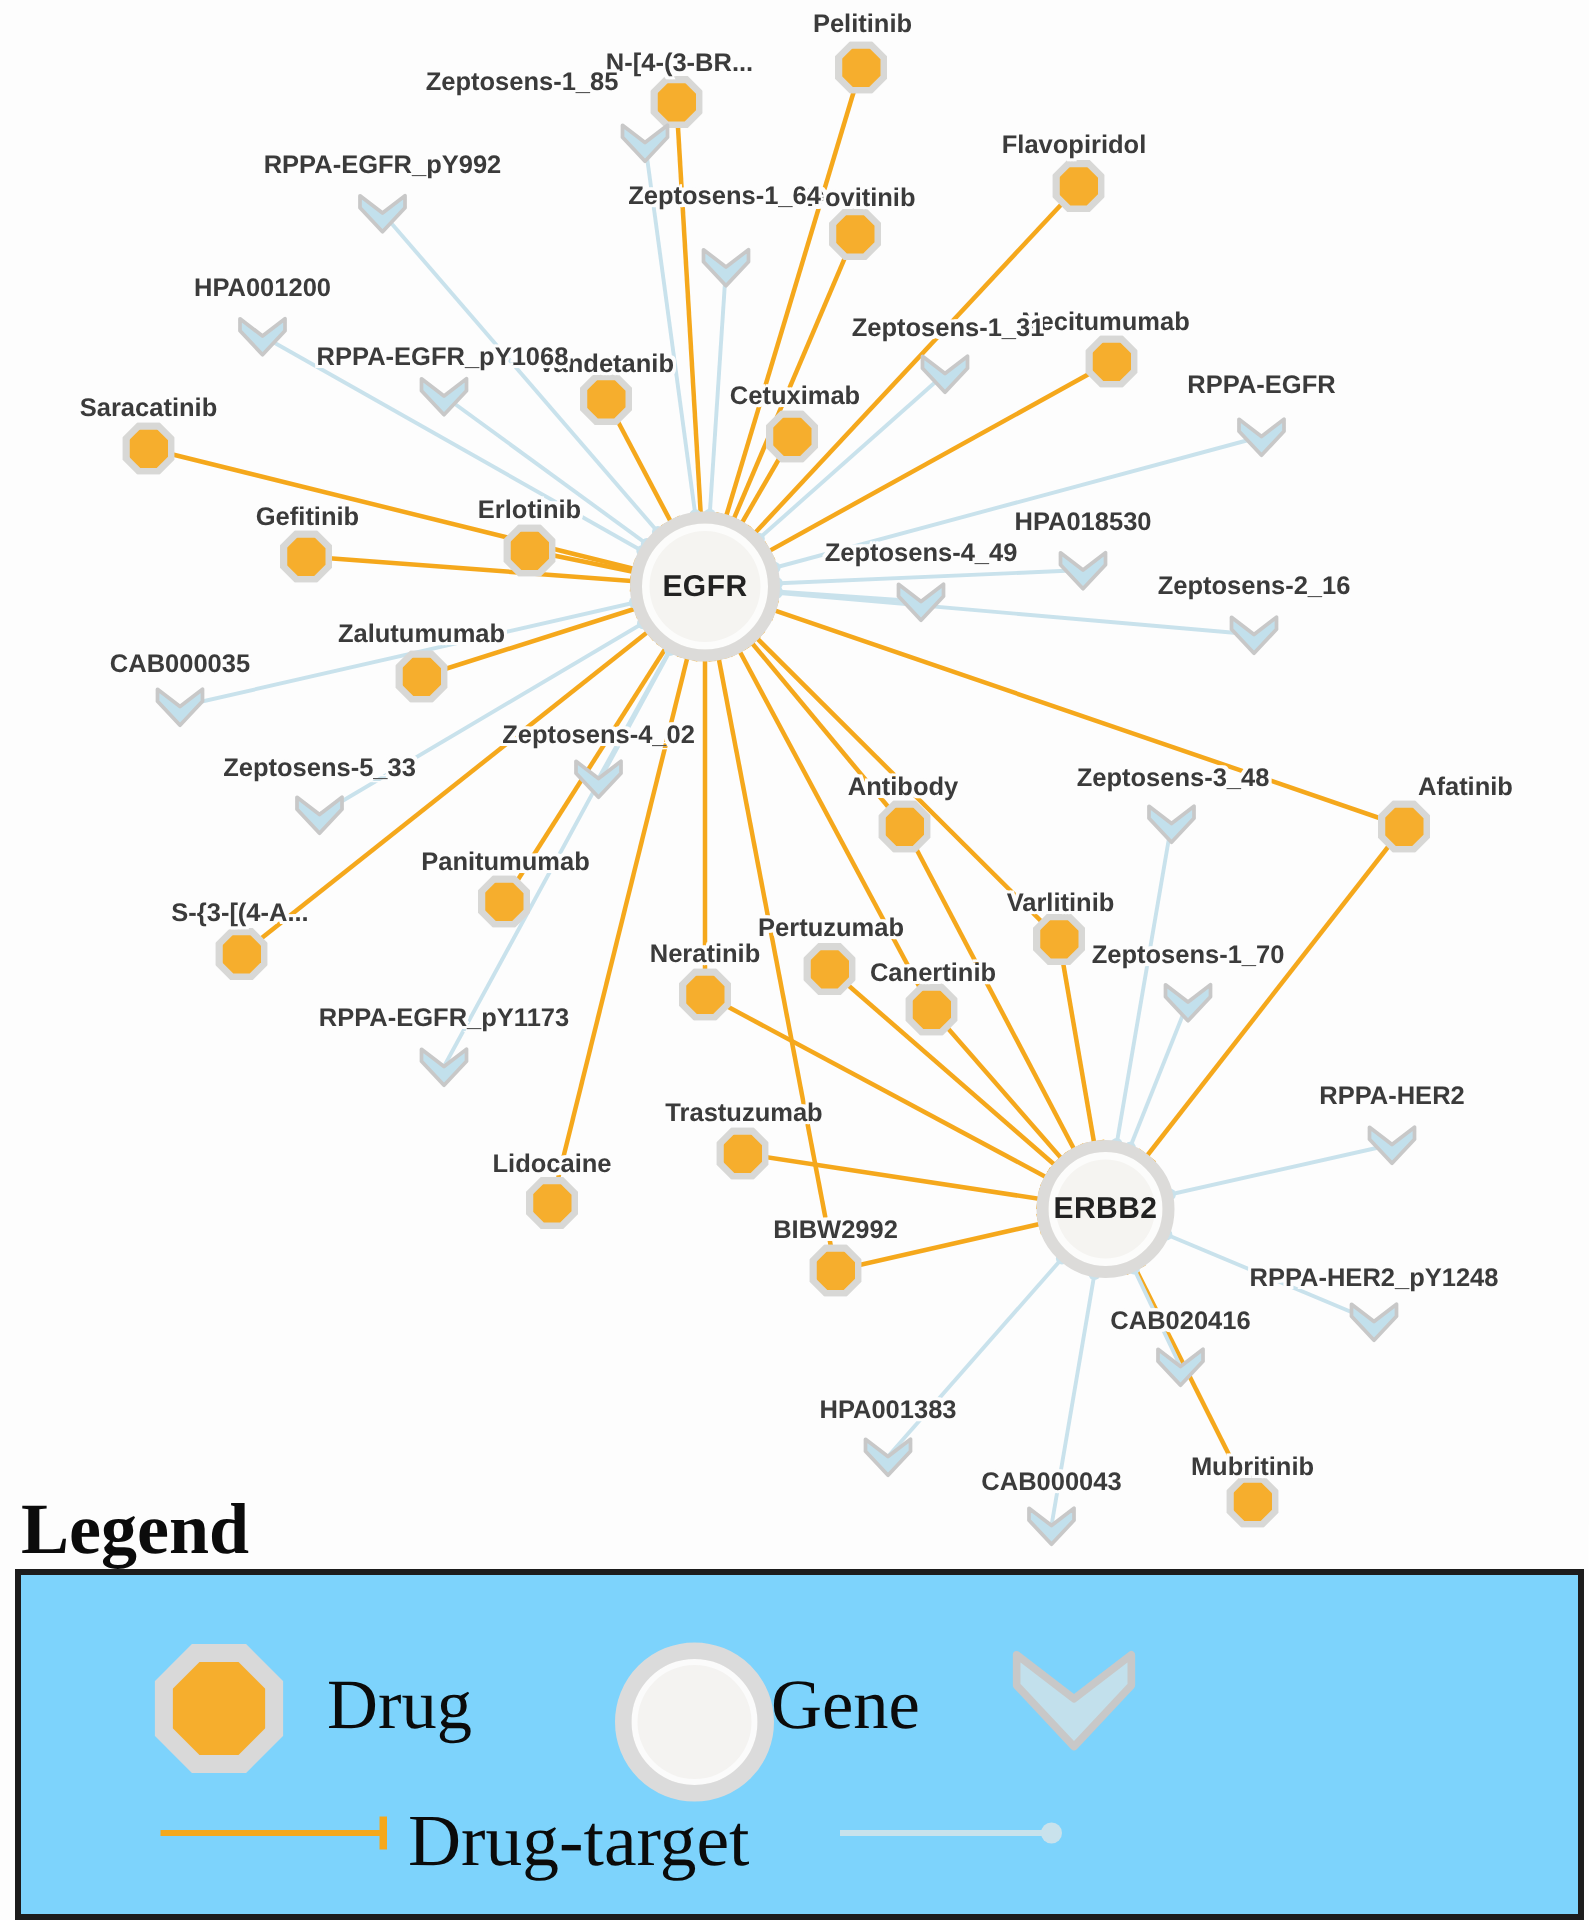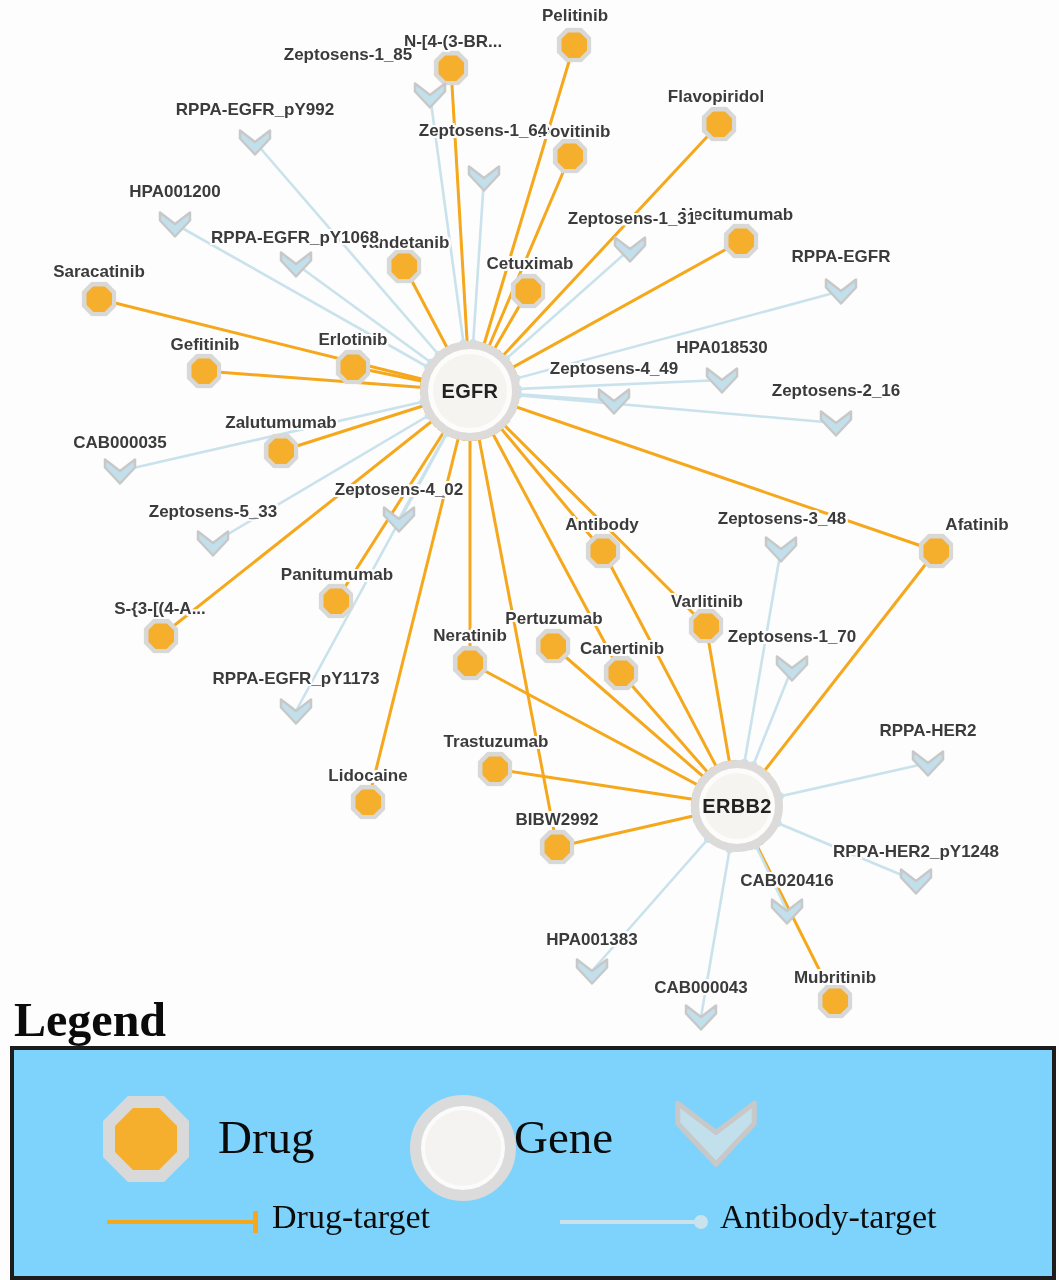--- a/index.html
+++ b/index.html
@@ -37,21 +37,21 @@
   .chev-path{fill:var(--antibody-fill);stroke:var(--antibody-stroke);stroke-width:2;stroke-linejoin:round}
   .lg-label{font-family:"Liberation Serif",serif;font-size:47px;color:#0b0b0b;white-space:nowrap}
   .lg-drug-label{left:204px;top:60px}
   .lg-gene-label{left:500px;top:60px}
   .lg-antibody-label{left:758px;top:58px}
   .lg-line{top:170px;height:4px}
   .lg-drug-line{left:93px;width:151px;background:var(--drug-edge)}
   .lg-tee{position:absolute;left:146px;top:-9px;width:5px;height:22px;background:var(--drug-edge)}
   .lg-ab-line{left:546px;width:142px;background:var(--antibody-edge)}
   .lg-dot{position:absolute;left:134px;top:-5px;width:14px;height:14px;border-radius:50%;background:var(--antibody-edge)}
-  .lg-sublabel{font-family:"Liberation Serif",serif;font-size:34px;color:#0b0b0b;top:148px;white-space:nowrap}
+  .lg-sublabel{font-family:"Liberation Serif",serif;font-size:49px;color:#0b0b0b;top:148px;white-space:nowrap}
   .lg-drug-target{left:258px}
   .lg-ab-target{left:706px}
 </style>
 </head>
 <body>
 
 <div id="canvas">
   <svg id="edge-layer" width="1059" height="1280">
       <line x1="574" y1="45" x2="470" y2="391" stroke="#F5A81C" stroke-width="3"></line>
       <line x1="477.1133573584933" y1="343.0166680284667" x2="490.5207904497547" y2="347.0466479171696" stroke="#F5A81C" stroke-width="3.5"></line>
@@ -396,15 +396,14 @@
     </svg>
 
     <div class="lg-line lg-drug-line">
       <span class="lg-tee"></span>
     </div>
     <div class="lg-sublabel lg-drug-target">Drug-target</div>
 
     <div class="lg-line lg-ab-line">
       <span class="lg-dot"></span>
     </div>
-    <div class="lg-sublabel lg-ab-target">Antibody-target</div>
   </div>
 </div>
 
 </body></html>

